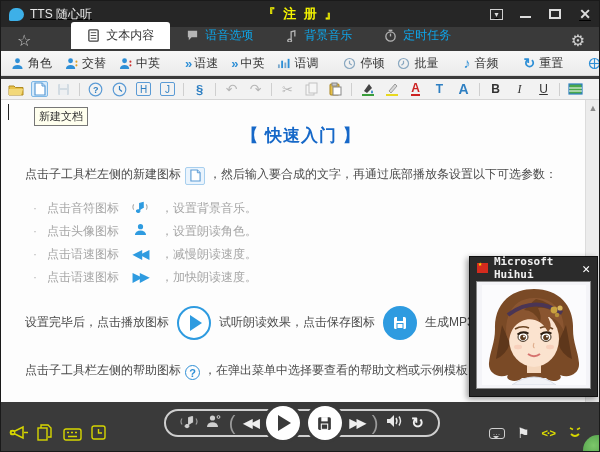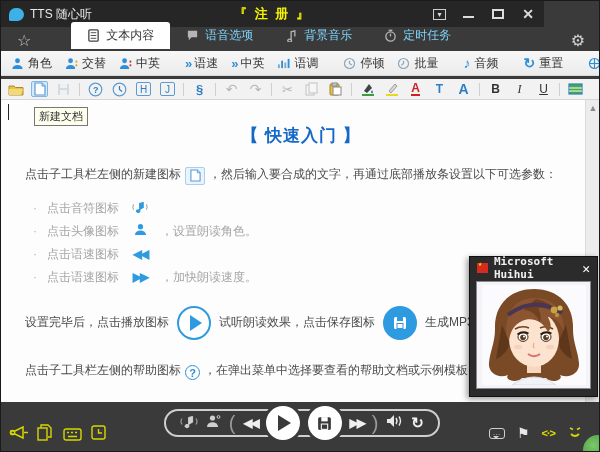--- a/index.html
+++ b/index.html
@@ -1,36 +1,36 @@
 <!DOCTYPE html>
 <html><head>
 <meta charset="utf-8">
 <style>
   * { margin:0; padding:0; box-sizing:border-box; }
   html,body { width:600px; height:452px; overflow:hidden; }
   body { font-family:"Liberation Sans", sans-serif; background:#3a3a3a; position:relative; border:1px solid #1a1a1a; }
 
   
-  .titlebar { position:absolute; left:0; top:0; width:543px; height:26px; background:#262626; display:flex; align-items:center; padding:0 8px; }
+  .titlebar { position:absolute; left:0; top:0; width:600px; height:26px; background:#262626; display:flex; align-items:center; padding:0 8px;text-decoration:underline; }
   .app-ico { width:15px; height:13px; background:#3db0e8; border-radius:7px 7px 7px 2px; position:relative; margin-right:6px; }
   .app-ico:after { content:""; position:absolute; left:2px; bottom:-3px; border:3px solid transparent; border-top-color:#3db0e8; }
   .app-title { color:#e8e8e8; font-size:12px; }
   .reg { position:absolute; left:0; right:0; text-align:center; color:#f4f400; font-size:13px; font-weight:bold; letter-spacing:2px; pointer-events:none; }
   .winbtns { margin-left:auto; display:flex; align-items:center; gap:14px; z-index:2; }
   .wb { color:#dcdcdc; font-size:12px; width:16px; height:14px; display:flex; align-items:center; justify-content:center; cursor:pointer; }
   .wb-tray { border:1px solid #cfcfcf; width:13px; height:11px; font-size:8px; }
   .wb-min  { border-bottom:2px solid #dcdcdc; width:11px; height:7px; }
   .wb-max  { border:2px solid #dcdcdc; width:12px; height:10px; }
   .wb-close { font-weight:bold; font-size:14px; }
 
   
   .tabbar { position:absolute; left:0; top:26px; width:600px; height:27px; background:#3a3a3a; display:flex; align-items:flex-end; }
   .star { color:#c8c8c8; font-size:16px; margin:0 0 4px 16px; }
   .tabs { display:flex; margin-left:40px; height:32px; }
-  .tab { display:flex; align-items:center; gap:6px; padding:0 16px; color:#7dd3fc; font-size:12px; height:27px; cursor:pointer; }
+  .tab { display:flex; align-items:center; gap:6px; padding:0 16px; color:#0ea5e9; font-size:12px; height:27px; cursor:pointer; }
   .tab.active { background:#ffffff; color:#333; border-radius:3px 3px 0 0; }
   .gear { margin-left:auto; margin-right:16px; color:#d0d0d0; font-size:16px; align-self:center; }
   .ticon { width:13px; height:13px; flex:0 0 auto; }
 
   
   .toolbar1 { position:absolute; left:0; top:50px; width:600px; height:25px; background:linear-gradient(#f7f7f7,#ebebeb); border-bottom:1px solid #d9d9d9; display:flex; align-items:center; padding:0 10px; font-size:12px; color:#333; }
   .t1item { display:flex; align-items:center; gap:4px; margin-right:13px; cursor:pointer; white-space:nowrap; }
   .t1sep { width:1px; height:14px; background:#c8c8c8; margin:0 10px 0 2px; }
   .blue { color:#2e8fd6; }
   .spd { color:#2e8fd6; font-weight:bold; font-size:13px; letter-spacing:-2px; }
@@ -355,34 +355,36 @@
   </div>
 
   <div class="bullets">
     <div class="bullet">
       <span class="dot">·</span>
       <span>点击音符图标</span>
       <span class="bico"><svg width="16" height="14" viewBox="0 0 18 14">
             <path d="M2 4 q-2 3 0 6 M16 4 q2 3 0 6" fill="none" stroke="#aaa" stroke-width="1.2"></path>
             <path d="M7 10 a2 1.6 0 1 0 .01 0 M8.6 10.6 V3 l4-1 v6" fill="#2e9be0" stroke="#2e9be0" stroke-width="1.2"></path>
           </svg></span>
+      <span>，设置背景音乐。</span>
     </div>
     <div class="bullet">
       <span class="dot">·</span>
       <span>点击头像图标</span>
       <span class="bico"><svg width="13" height="13" viewBox="0 0 14 14">
             <circle cx="7" cy="4" r="2.8" fill="#2e9be0"></circle>
             <path d="M1 13 a6 5 0 0 1 12 0 z" fill="#2e9be0"></path>
           </svg></span>
       <span>，设置朗读角色。</span>
     </div>
     <div class="bullet">
       <span class="dot">·</span>
       <span>点击语速图标</span>
       <span class="bico ff">◀◀</span>
+      <span>，减慢朗读速度。</span>
     </div>
     <div class="bullet">
       <span class="dot">·</span>
       <span>点击语速图标</span>
       <span class="bico ff">▶▶</span>
       <span>，加快朗读速度。</span>
     </div>
   </div>
 
   <div class="bigrow">

